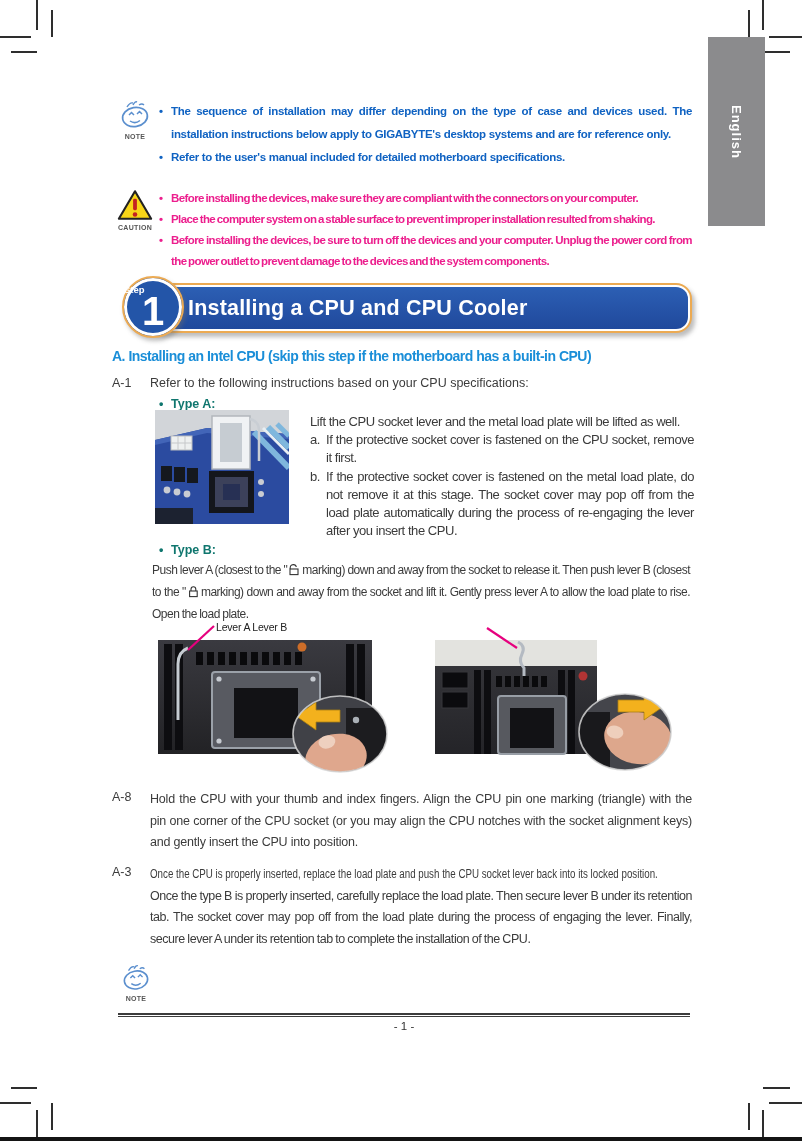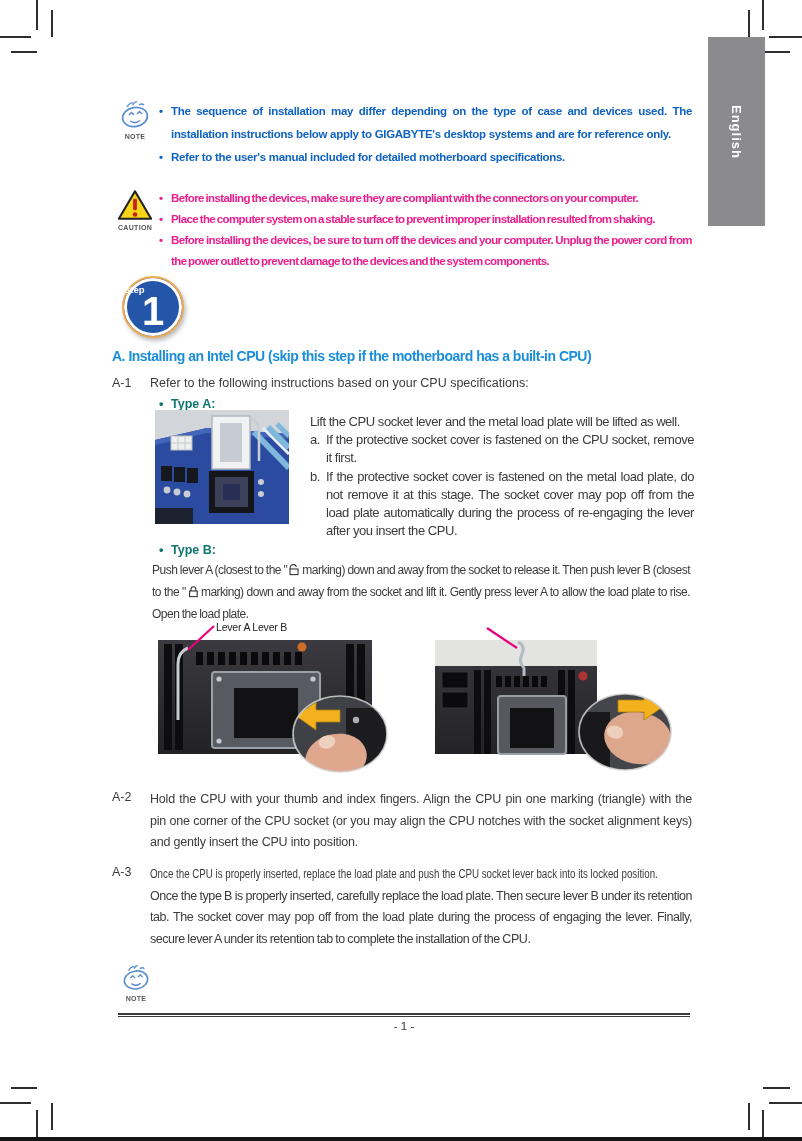--- a/index.html
+++ b/index.html
@@ -124,20 +124,24 @@
       <span class="icon-label">CAUTION</span>
     </div>
     <div class="bullets caution-style">
       <div class="bullet">Before installing the devices, make sure they are compliant with the connectors on your computer.</div>
       <div class="bullet">Place the computer system on a stable surface to prevent improper installation resulted from shaking.</div>
       <div class="bullet">Before installing the devices, be sure to turn off the devices and your computer. Unplug the power cord from the power outlet to prevent damage to the devices and the system components.</div>
     </div>
   </div>
 
   <div class="step-banner">
+    <div class="banner-outline">
+      <div class="banner-fill"></div>
+      <div class="banner-title">Installing a CPU and CPU Cooler</div>
+    </div>
     <div class="step-circle">
       <div class="step-eyebrow">Step</div>
       <div class="step-num">1</div>
     </div>
   </div>
 
   <div class="sec-heading">A. Installing an Intel CPU (skip this step if the motherboard has a built-in CPU)</div>
 
   <div class="step-label" style="left:112px;top:376px;">A-1</div>
   <div class="step-label" style="left:150px;top:376px;">Refer to the following instructions based on your CPU specifications:</div>
@@ -279,21 +283,21 @@
     <g clip-path="url(#oval2)">
       <rect x="159" y="74" width="93" height="76" fill="#44454b"></rect>
       <polygon points="160,92 190,92 190,150 154,150" fill="#19191c"></polygon>
       <ellipse cx="218" cy="118" rx="34" ry="26" fill="#dda78c" transform="rotate(10 218 118)"></ellipse>
       <ellipse cx="195" cy="112" rx="8.5" ry="6.5" fill="#eecfbc" transform="rotate(12 195 112)"></ellipse>
       <polygon points="244,86 224,72 224,80 198,80 198,92 224,92 224,100" fill="#f3b11d" stroke="#a97f12" stroke-width="0.8"></polygon>
     </g>
     <ellipse cx="205" cy="112" rx="46" ry="38" fill="none" stroke="#d0d0d0" stroke-width="1.6" opacity="0.85"></ellipse>
   </svg>
 
-  <div class="step-label" style="left:112px;top:790px;">A-2</div>
+  <div class="step-label" style="left:112px;top:790px;">A-8</div>
   <div class="body-par" style="left:150px;top:789px;width:542px;">Hold the CPU with your thumb and index fingers. Align the CPU pin one marking (triangle) with the pin one corner of the CPU socket (or you may align the CPU notches with the socket alignment keys) and gently insert the CPU into position.</div>
 
   <div class="step-label" style="left:112px;top:865px;">A-3</div>
   <div class="body-par" style="left:150px;top:864px;width:542px;letter-spacing:0;">
     <span class="squeeze">Once the CPU is properly inserted, replace the load plate and push the CPU socket lever back into its locked position.</span>
     <span class="a3-rest">Once the type B is properly inserted, carefully replace the load plate. Then secure lever B under its retention tab. The socket cover may pop off from the load plate during the process of engaging the lever. Finally, secure lever A under its retention tab to complete the installation of the CPU.</span>
   </div>
 
   <div class="abs" style="left:116px;top:964px;width:40px;text-align:center;">
     <svg width="34" height="30" viewBox="0 0 36 32">

